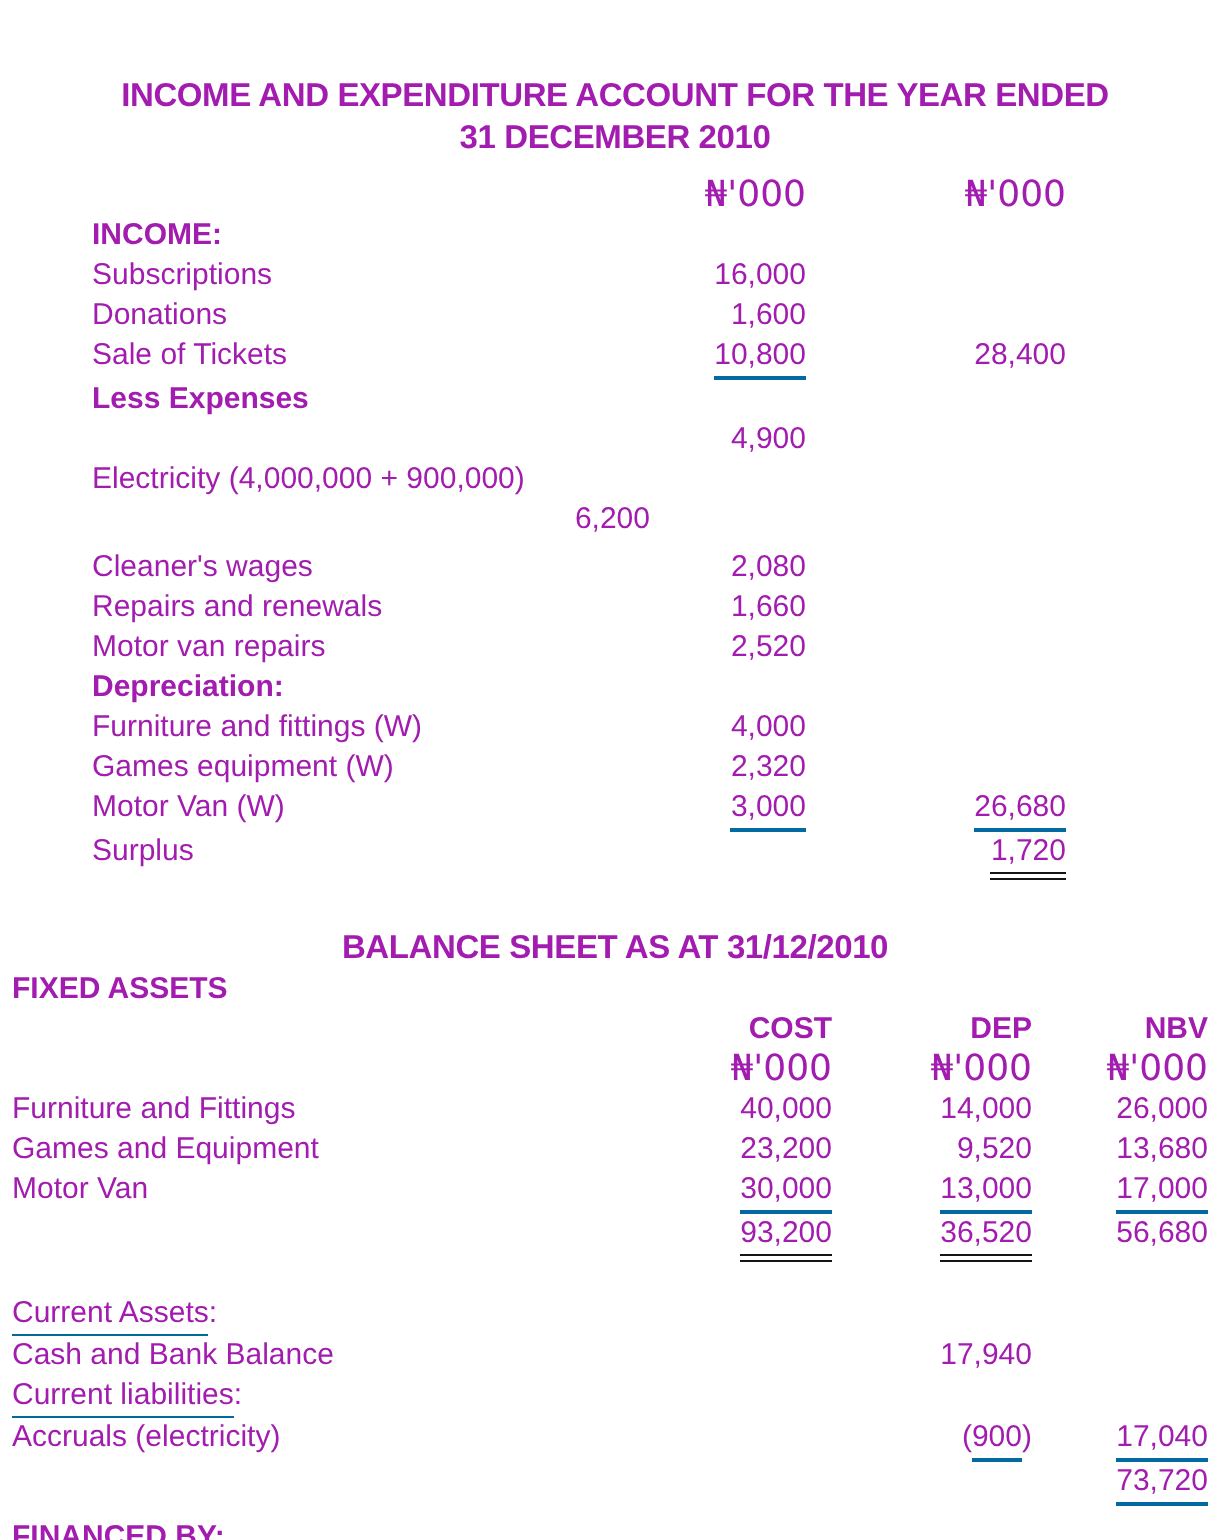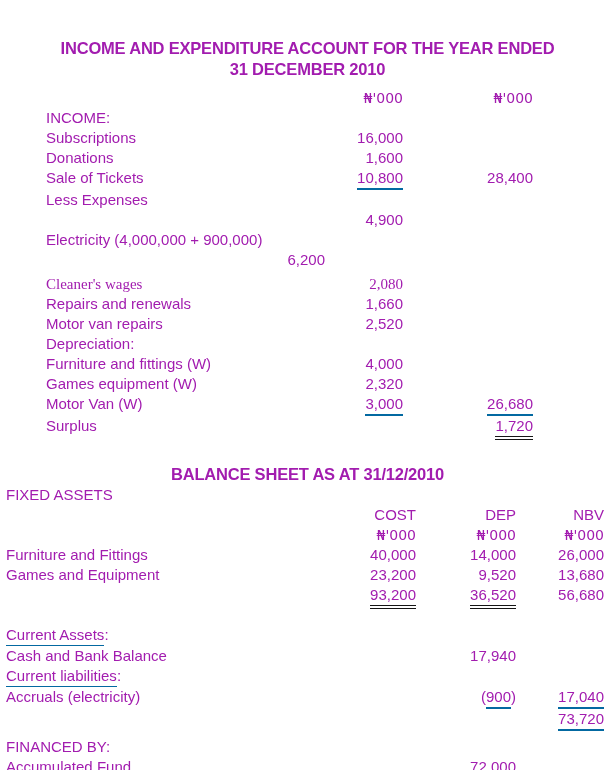--- a/index.html
+++ b/index.html
@@ -26,32 +26,32 @@
   
   .i-row {
     display: grid;
     grid-template-columns: 325px 78px 130px;
     line-height: 20px;
     align-items: baseline;
   }
   .i-row .lbl { padding-left: 46px; white-space: nowrap; }
   .num { text-align: right; white-space: nowrap; }
   .i-hdr { margin-top: 8px; }
-  .gap-top { margin-top: 4px; font-family: Liberation Serif, serif; }
+  .gap-top { margin-top: 4px; }
   
   .b-row {
     display: grid;
     grid-template-columns: 270px 146px 100px 88px;
     line-height: 20px;
     align-items: baseline;
   }
   .b-row .lbl { padding-left: 6px; white-space: nowrap; }
   .bs-title { margin-top: 24px; }
-  .cur { font-family: "DejaVu Sans", sans-serif; font-size: 14px; }
-  .b { font-weight: normal; }
+  .cur { font-family: "DejaVu Sans", sans-serif; font-size: 18px; }
+  .b { font-weight: bold; }
   .u  { display: inline-block; border-bottom: 2px solid #0369a1; }
   .uu { display: inline-block; border-bottom: 4px double #151515; }
   .lbl .u { border-bottom-width: 1.5px; }
   .sp-gap { height: 16px; }
   .fin-gap { margin-top: 6px; }
 </style>
 </head>
 <body>
 
 <div class="page">
@@ -192,20 +192,26 @@
     <div class="num">26,000</div>
   </div>
 
   <div class="b-row">
     <div class="lbl">Games and Equipment</div>
     <div class="num">23,200</div>
     <div class="num">9,520</div>
     <div class="num">13,680</div>
   </div>
 
+  <div class="b-row">
+    <div class="lbl">Motor Van</div>
+    <div class="num"><span class="u">30,000</span></div>
+    <div class="num"><span class="u">13,000</span></div>
+    <div class="num"><span class="u">17,000</span></div>
+  </div>
 
   <div class="b-row">
     <div class="lbl"></div>
     <div class="num"><span class="uu">93,200</span></div>
     <div class="num"><span class="uu">36,520</span></div>
     <div class="num">56,680</div>
   </div>
 
   <div class="sp-gap"></div>
 

